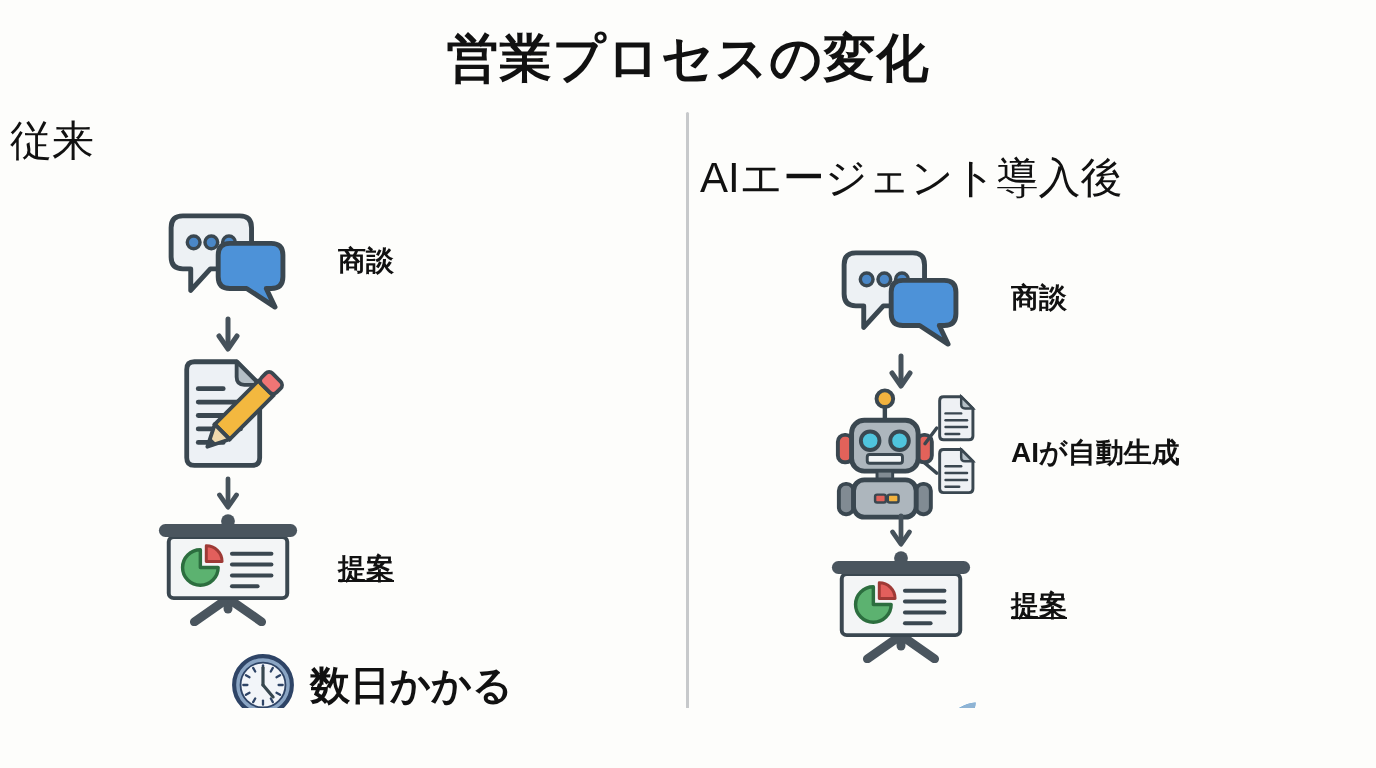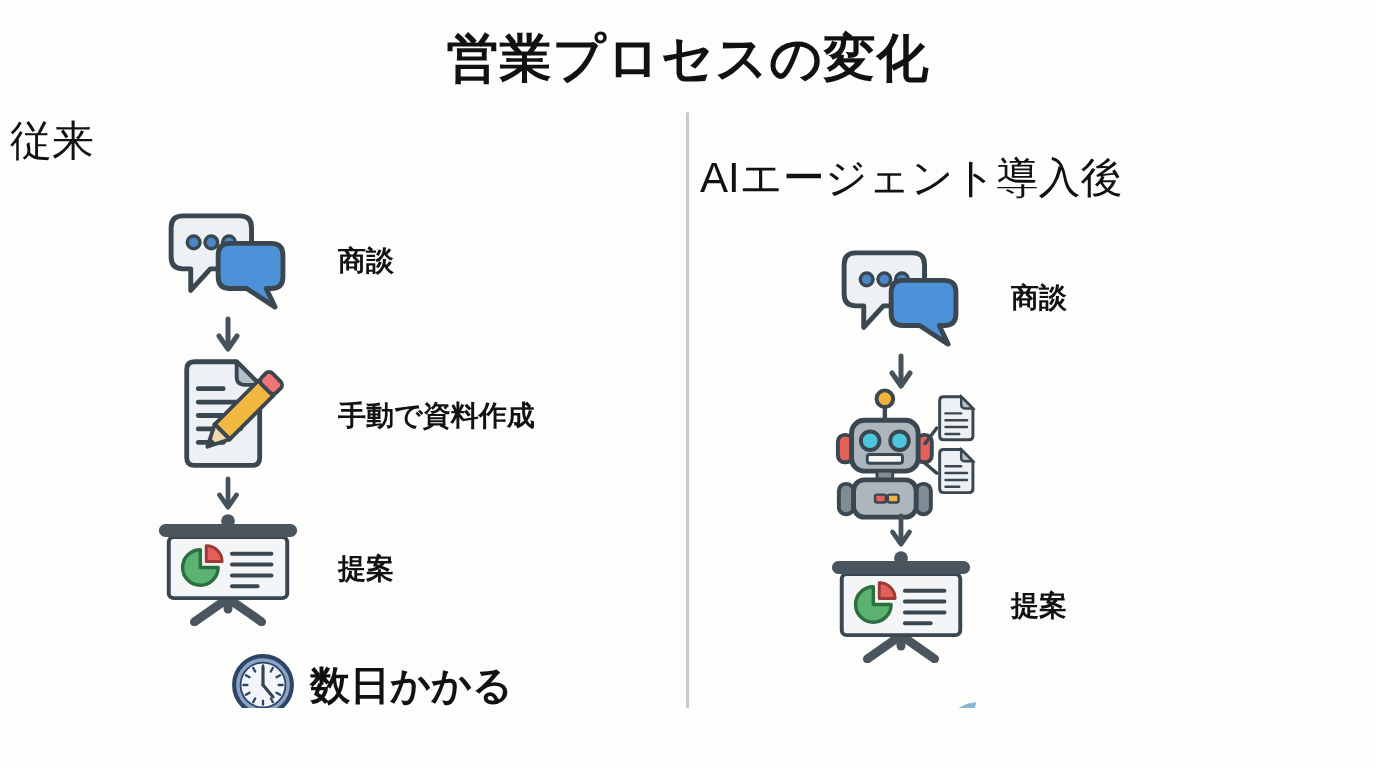--- a/index.html
+++ b/index.html
@@ -40,21 +40,21 @@
     line-height: 58px;
     color: #111;
     white-space: nowrap;
   }
   .flow { margin-top: 38px; }
   .column.left  .flow { margin-left: 135px; }
   .column.right .flow { margin-left: 118px; }
   .step { display: flex; align-items: center; }
   .step.row1 { height: 106px; }
   .step.row2 { height: 120px; }
-  .step.row3 { height: 114px; }
+  .step.row3 { height: 114px; text-decoration: underline; }
   .icon-box {
     width: 165px; flex: 0 0 165px;
     display: flex; justify-content: center; align-items: center;
   }
   .step-label {
     font-size: 28px;
     font-weight: 800;
     margin-left: 28px;
     white-space: nowrap;
     color: #111;
@@ -124,21 +124,20 @@
               <line x1="34" y1="90" x2="60" y2="90"></line>
             </g>
             <g transform="translate(76,62) rotate(45)">
               <rect x="-11" y="-40" width="22" height="64" fill="#f3b83f" stroke="#3a4750" stroke-width="4"></rect>
               <rect x="-11" y="-56" width="22" height="16" rx="5" fill="#f07575" stroke="#3a4750" stroke-width="4"></rect>
               <polygon points="-11,24 11,24 0,46" fill="#f0d9ac" stroke="#3a4750" stroke-width="4" stroke-linejoin="round"></polygon>
               <polygon points="-4,37 4,37 0,46" fill="#3a4750"></polygon>
             </g>
           </svg>
         </div>
-        <div class="step-label">手動で資料作成</div>
       </div>
 
       <div class="arrow-row a2">
         <svg width="26" height="36" viewBox="0 0 26 38">
           <line x1="13" y1="3" x2="13" y2="27" stroke="#46525b" stroke-width="5" stroke-linecap="round"></line>
           <path d="M4 20 L13 33 L22 20" fill="none" stroke="#46525b" stroke-width="5" stroke-linecap="round" stroke-linejoin="round"></path>
         </svg>
       </div>
 
       <div class="step row3">
@@ -255,20 +254,21 @@
               <path d="M22 0 V8 Q22 12 26 12 H34 Z" fill="#b4bfc6" stroke="#3a4750" stroke-width="2.5"></path>
               <g stroke="#3a4750" stroke-width="2.5" stroke-linecap="round">
                 <line x1="6" y1="17" x2="22" y2="17"></line>
                 <line x1="6" y1="24" x2="28" y2="24"></line>
                 <line x1="6" y1="31" x2="28" y2="31"></line>
                 <line x1="6" y1="38" x2="20" y2="38"></line>
               </g>
             </g>
           </svg>
         </div>
+        <div class="step-label">AIが自動生成</div>
       </div>
 
       <div class="arrow-row a2">
         <svg width="26" height="36" viewBox="0 0 26 38">
           <line x1="13" y1="3" x2="13" y2="27" stroke="#46525b" stroke-width="5" stroke-linecap="round"></line>
           <path d="M4 20 L13 33 L22 20" fill="none" stroke="#46525b" stroke-width="5" stroke-linecap="round" stroke-linejoin="round"></path>
         </svg>
       </div>
 
       <div class="step row3">

